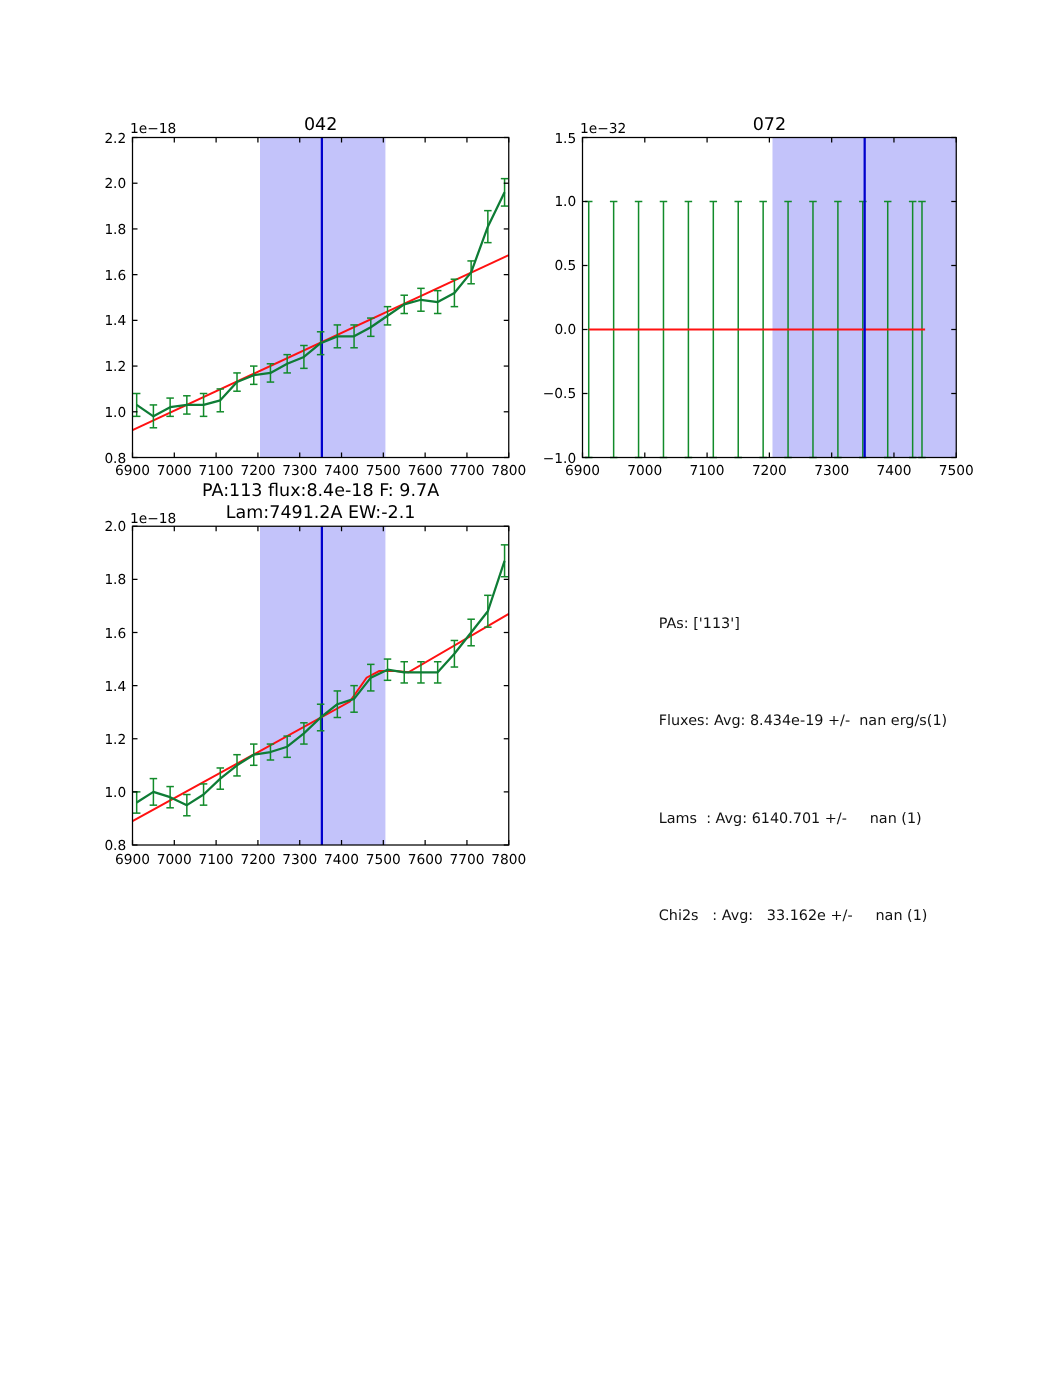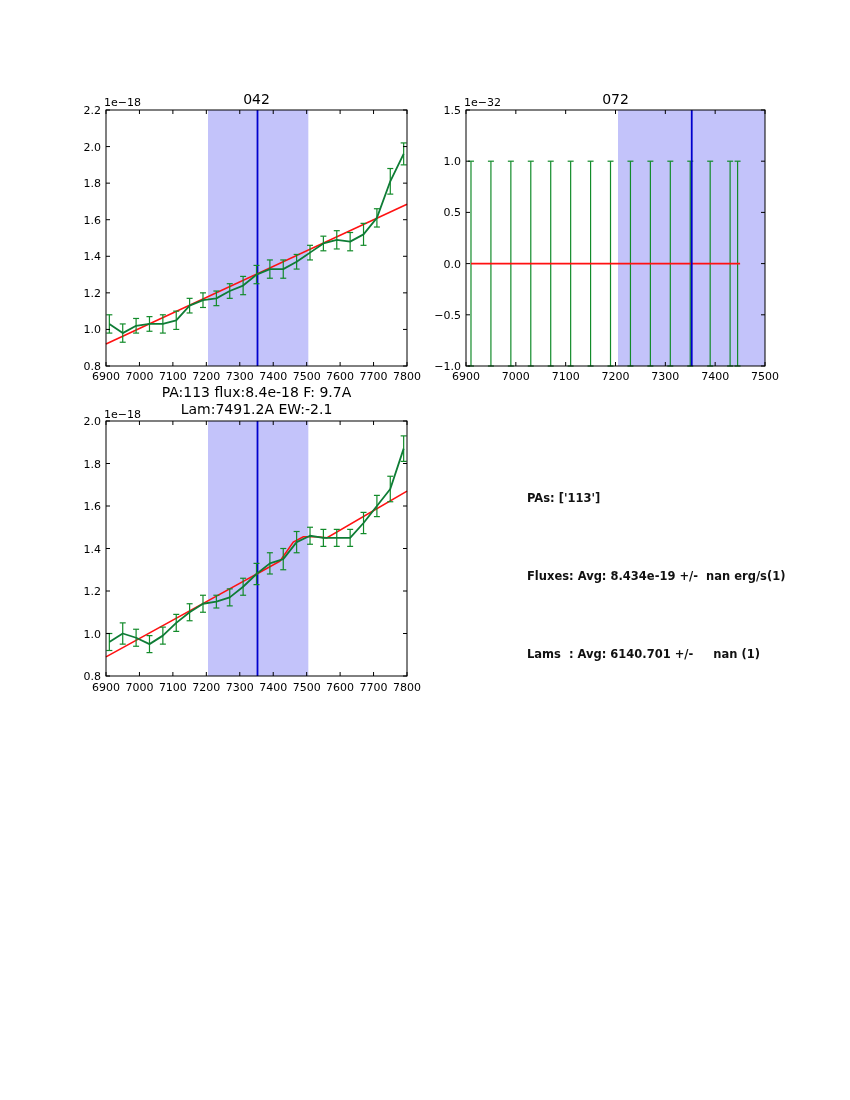--- a/index.html
+++ b/index.html
@@ -14,21 +14,21 @@
   #figure-svg { position: absolute; left: 0; top: 0; }
   #stats-panel {
     position: absolute;
     left: 527px;
     top: 433px;
     color: #111111;
     font-size: 11.5px;
     line-height: 26px;
     white-space: pre;
   }
-  .stats-line { height: 26px; font-weight: bold; }
+  .stats-line { height: 26px; }
   svg text { fill: #000000; }
 </style>
 </head>
 <body>
 
 <div id="page">
   <svg id="figure-svg" width="850" height="1100" viewBox="0 0 850 1100">
       <g>
         <rect x="208.00555555555556" y="110" width="100.33333333333334" height="256" fill="#c3c3fa"></rect>
         <line x1="257.50333333333333" x2="257.50333333333333" y1="110" y2="366" stroke="#0000cd" stroke-width="1.8"></line>
@@ -382,14 +382,15 @@
         <text x="256.5" y="397" text-anchor="middle" font-size="14">PA:113 flux:8.4e-18 F: 9.7A</text>
         <text x="256.5" y="414" text-anchor="middle" font-size="14">Lam:7491.2A EW:-2.1</text>
         <text x="104" y="418" text-anchor="start" font-size="11">1e−18</text>
       </g>
     </svg>
 
   <div id="stats-panel">
     <div class="stats-line">PAs: ['113']</div>
     <div class="stats-line">Fluxes: Avg: 8.434e-19 +/-  nan erg/s(1)</div>
     <div class="stats-line">Lams  : Avg: 6140.701 +/-     nan (1)</div>
+    <div class="stats-line">Chi2s   : Avg:   33.162e +/-     nan (1)</div>
   </div>
 </div>
 
 </body></html>

